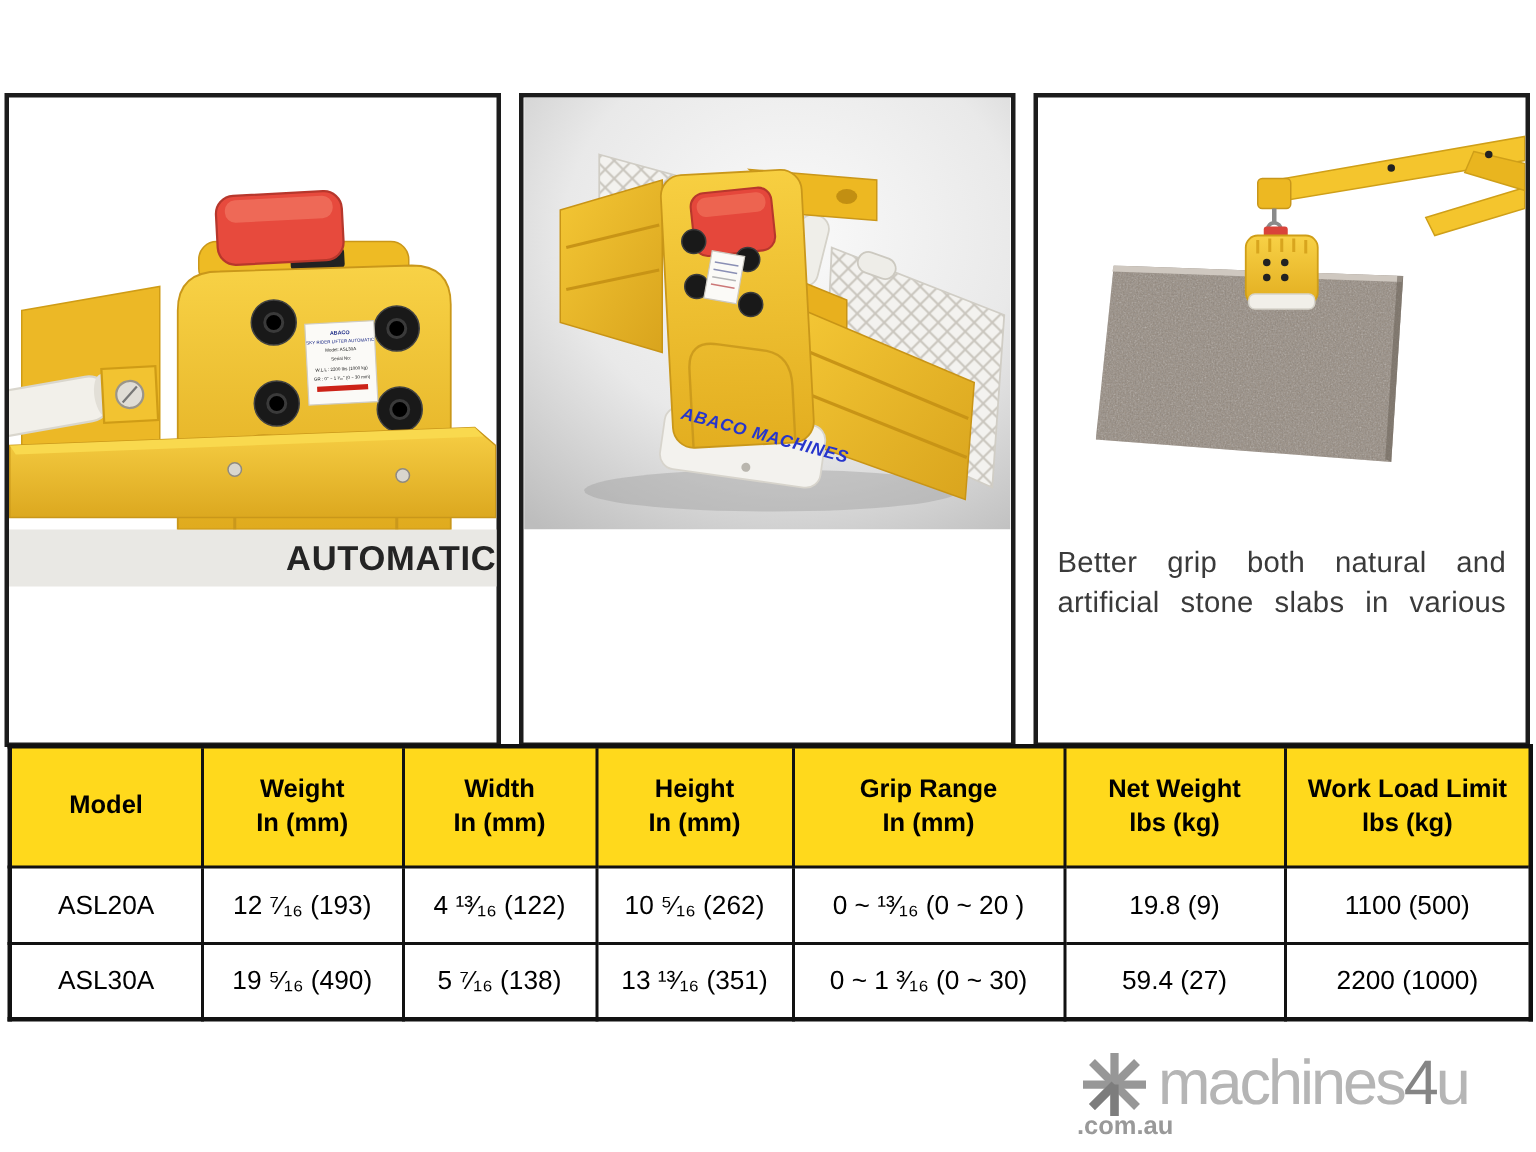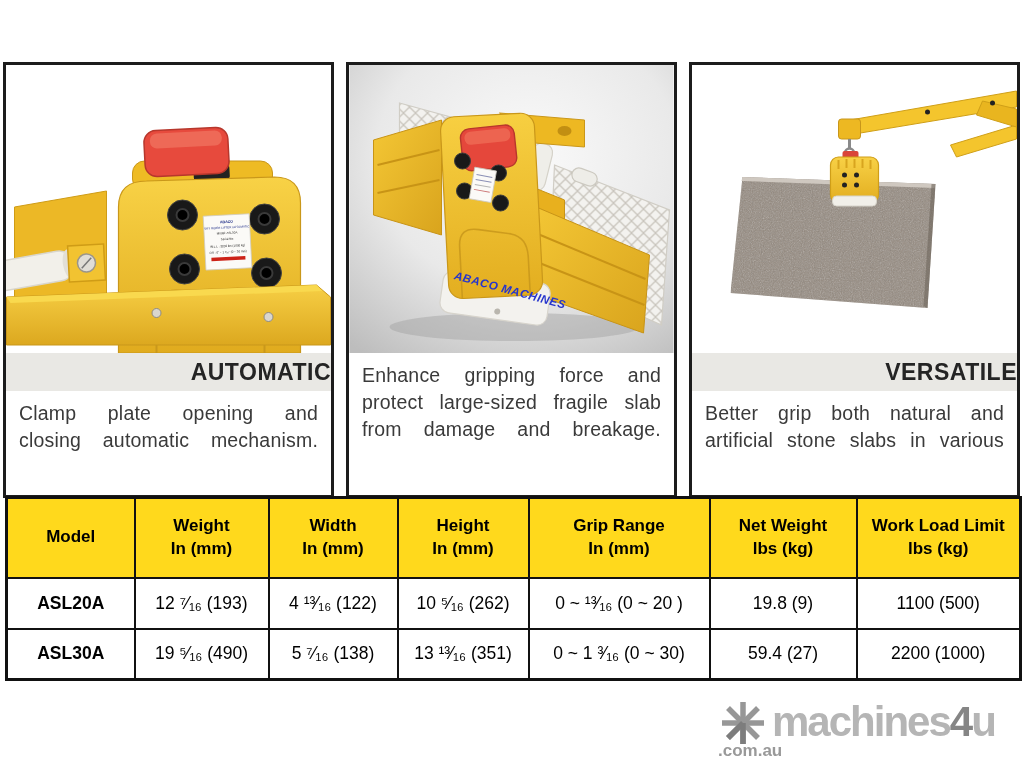--- a/index.html
+++ b/index.html
@@ -16,27 +16,27 @@
   .desc-line { font-size:19.5px; line-height:27px; color:#3a3a3a; letter-spacing:.2px;
                text-align:justify; text-align-last:justify; -moz-text-align-last:justify; }
 
   
   table.spec { position:absolute; left:5px; top:496px; width:1014px;
                border-collapse:collapse; table-layout:fixed; border:3px solid #111; }
   table.spec th, table.spec td { border:2px solid #111; text-align:center; vertical-align:middle;
                padding:0; color:#000; }
   table.spec th { background:#FFD91C; height:80px; font-size:17px; font-weight:bold; line-height:1.35; }
   table.spec td { background:#fff; height:51px; font-size:17.5px; font-weight:normal; }
-  table.spec td.model { font-weight:bold; }
+  table.spec td.model { font-weight:normal; }
 
   
   .watermark { position:absolute; left:718px; top:696px; width:300px; }
   .wm-row { display:flex; align-items:center; }
   .wm-logo { width:50px; height:52px; flex:0 0 auto; margin-right:4px; }
-  .wm-text { font-size:42px; font-weight:bold; letter-spacing:-2px; line-height:1; white-space:nowrap; }
+  .wm-text { font-size:42px; font-weight:normal; letter-spacing:-2px; line-height:1; white-space:nowrap; }
   .wm-gray { color:#b5b5b5; }
   .wm-dark { color:#858585; }
   .wm-domain { display:block; text-align:left; padding-right:5px; margin-top:-7px;
                font-size:17px; font-weight:bold; color:#999999; letter-spacing:0; }
 </style>
 </head>
 <body>
 
 <div class="page">
 
@@ -99,24 +99,20 @@
           <text x="221" y="188" font-size="3" fill="#222">GR : 0" ~ 1 ³⁄₁₆" (0 ~ 30 mm)</text>
           <rect x="204" y="192" width="34" height="3.5" fill="#cc2217"></rect>
         </g>
 
         <polygon points="0,232 310,220 324,232 324,280 0,280" fill="url(#platY)" stroke="#c9971a" stroke-width="1"></polygon>
         <polygon points="0,232 310,220 316,226 4,238" fill="#f9d94e"></polygon>
         <circle cx="150" cy="248" r="4.5" fill="#d9d6ce" stroke="#8f8a80" stroke-width="1"></circle>
         <circle cx="262" cy="252" r="4.5" fill="#d9d6ce" stroke="#8f8a80" stroke-width="1"></circle>
       </svg>
       <div class="panel-title">AUTOMATIC</div>
-      <div class="panel-desc">
-        <div class="desc-line">Clamp plate opening and</div>
-        <div class="desc-line">closing automatic mechanism.</div>
-      </div>
     </div>
 
     <div class="panel">
       <svg class="panel-image" viewBox="0 0 324 288">
         <defs>
           <radialGradient id="bg2" cx="55%" cy="32%" r="85%">
             <stop offset="0" stop-color="#fafafa"></stop>
               <stop offset="0.55" stop-color="#e9e9e9"></stop>
               <stop offset="1" stop-color="#bdbdbd"></stop>
           </radialGradient>
@@ -184,25 +180,20 @@
         <g transform="rotate(10 134 122)">
           <rect x="122" y="104" width="22" height="32" fill="#fbfaf7" stroke="#ccc9c1" stroke-width="0.8"></rect>
           <line x1="125" y1="111" x2="141" y2="111" stroke="#8a8fb5" stroke-width="1"></line>
           <line x1="125" y1="116" x2="141" y2="116" stroke="#8a8fb5" stroke-width="1"></line>
           <line x1="125" y1="121" x2="141" y2="121" stroke="#b5b5b5" stroke-width="1"></line>
           <line x1="125" y1="126" x2="141" y2="126" stroke="#c77" stroke-width="1"></line>
         </g>
 
         <text x="104" y="214" transform="rotate(15 104 214)" font-size="11.5" font-weight="bold" font-style="italic" fill="#2635cc" letter-spacing="0.6" font-family="Liberation Sans, DejaVu Sans, sans-serif">ABACO MACHINES</text>
       </svg>
-      <div class="panel-desc">
-        <div class="desc-line">Enhance gripping force and</div>
-        <div class="desc-line">protect large-sized fragile slab</div>
-        <div class="desc-line">from damage and breakage.</div>
-      </div>
     </div>
 
     <div class="panel">
       <svg class="panel-image" viewBox="0 0 324 288">
         <defs>
           <linearGradient id="clampY" x1="0" y1="0" x2="0" y2="1">
             <stop offset="0" stop-color="#f8d146"></stop>
               <stop offset="1" stop-color="#e2ad1f"></stop>
           </linearGradient>
           <filter id="grain" x="0" y="0" width="100%" height="100%">
@@ -245,21 +236,20 @@
           <line x1="162" y1="94" x2="162" y2="103" stroke="#d8a51e" stroke-width="2"></line>
           <line x1="170" y1="94" x2="170" y2="103" stroke="#d8a51e" stroke-width="2"></line>
           <line x1="178" y1="95" x2="178" y2="104" stroke="#d8a51e" stroke-width="2"></line>
           <circle cx="152" cy="110" r="2.5" fill="#222"></circle>
           <circle cx="164" cy="110" r="2.5" fill="#222"></circle>
           <circle cx="152" cy="120" r="2.5" fill="#222"></circle>
           <circle cx="164" cy="120" r="2.5" fill="#222"></circle>
           <rect x="140" y="131" width="44" height="10" rx="4" fill="#f1efe9" stroke="#d6d3ca" stroke-width="1"></rect>
         </g>
       </svg>
-      <div class="panel-title">VERSATILE</div>
       <div class="panel-desc">
         <div class="desc-line">Better grip both natural and</div>
         <div class="desc-line">artificial stone slabs in various</div>
       </div>
     </div>
   </div>
 
   <table class="spec">
     <colgroup>
       <col style="width:128px">

